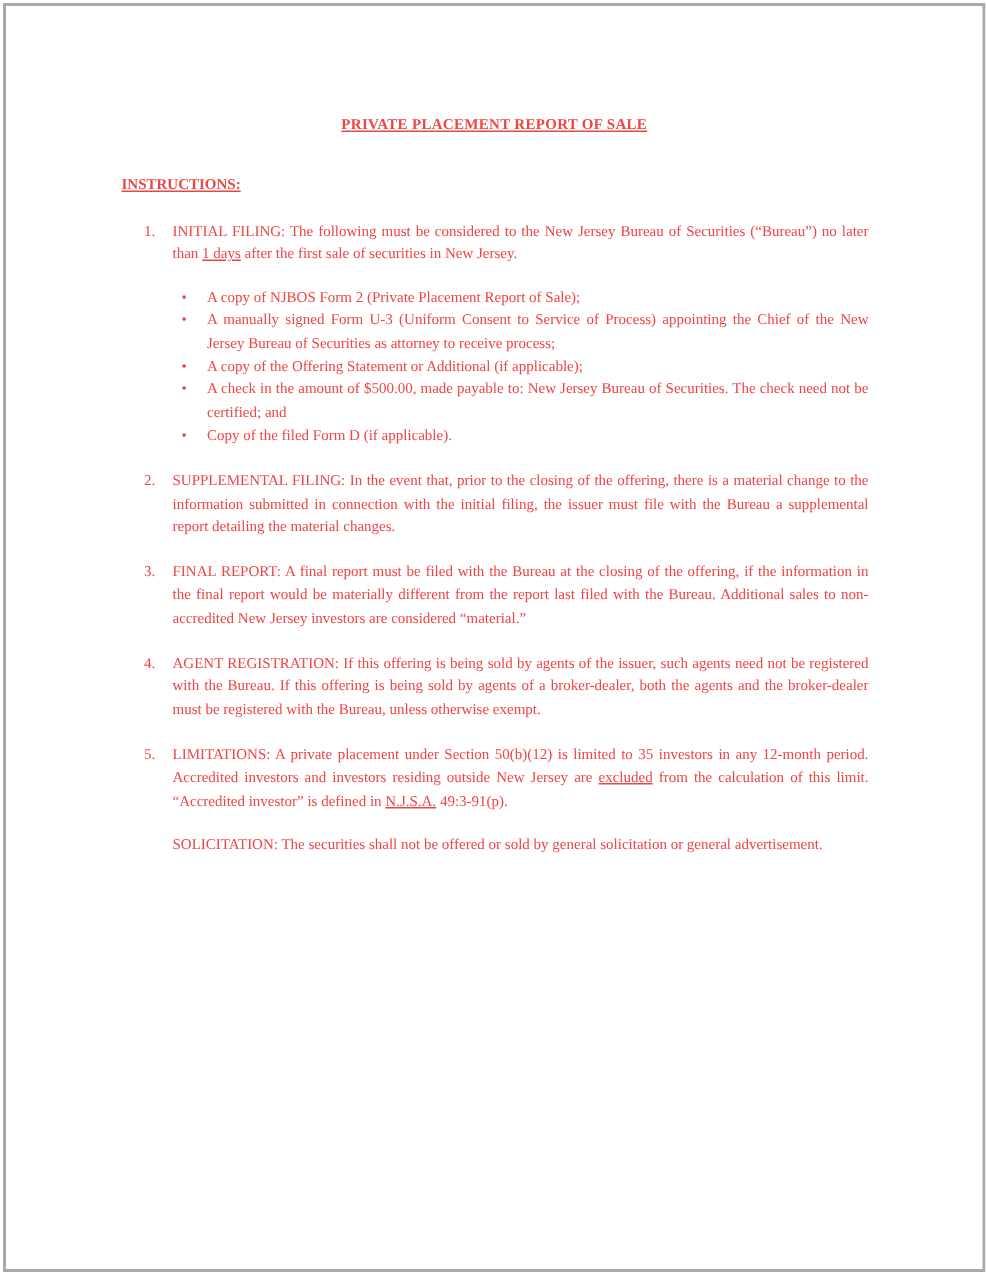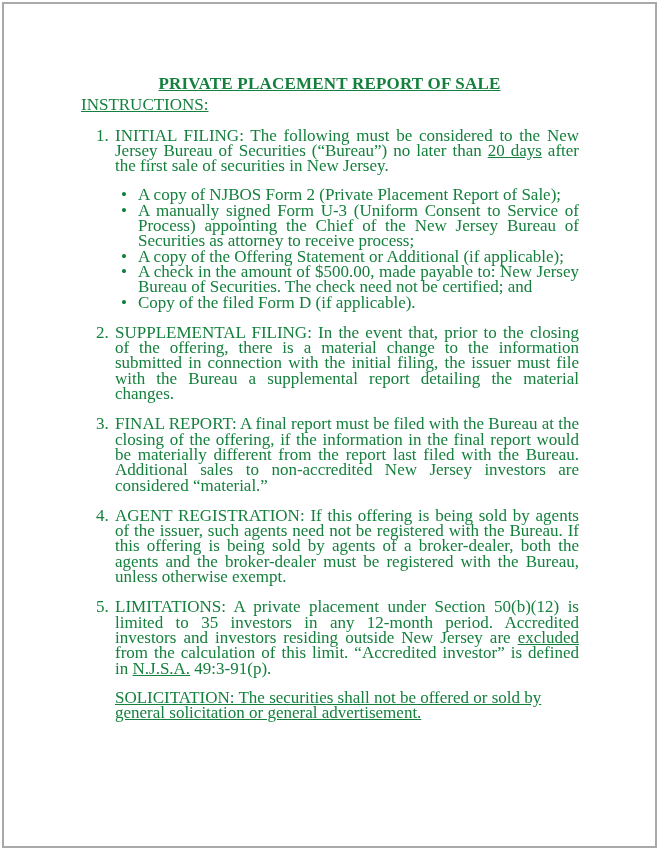--- a/index.html
+++ b/index.html
@@ -5,77 +5,77 @@
   html, body { margin: 0; padding: 0; background: #ffffff; }
   .page {
     position: relative;
     width: 651px;
     height: 842px;
     margin: 2px;
     border: 2px solid #a9a9a9;
     background: #ffffff;
     box-sizing: content-box;
     font-family: "Liberation Serif", "DejaVu Serif", serif;
-    color: #15803d;
-    font-size: 17px;
+    color: #ef4444;
+    font-size: 10px;
     line-height: 15.3px;
     overflow: hidden;
   }
   .inner { padding-top: 72px; }
   .doc-header { text-align: center; }
   .doc-title {
     font-weight: bold;
     text-decoration: underline;
     letter-spacing: 0.2px;
   }
   .doc-subtitle { margin-top: 0; }
   .u { text-decoration: underline; }
   .content { padding: 0 76px 0 77px; }
   .instructions-heading {
-    margin-top: 6px;
+    margin-top: 25px;
     text-decoration: underline;
+    font-weight: bold;
   }
   .item { display: flex; margin-top: 15px; }
   .item-num {
     flex: 0 0 34px;
     box-sizing: border-box;
     padding-left: 15px;
   }
   .item-body { flex: 1; text-align: justify; }
   .bullets { margin-top: 14px; margin-left: 34px; }
   .bullet { display: flex; }
   .bullet-glyph {
     flex: 0 0 23px;
     box-sizing: border-box;
     padding-left: 6px;
   }
   .bullet-text { flex: 1; text-align: justify; }
   .solicitation {
     margin: 14px 0 0 34px;
     text-align: left;
-    text-decoration: underline;
   }
 </style>
 </head>
 <body>
 
 <div class="page">
   <div class="inner">
 
     <div class="doc-header">
       <div class="doc-title">PRIVATE PLACEMENT REPORT OF SALE</div>
     </div>
 
     <div class="content">
 
       <div class="instructions-heading">INSTRUCTIONS:</div>
 
       <div class="item">
         <div class="item-num">1.</div>
-        <div class="item-body"><span>INITIAL FILING:  The following must be considered to the New Jersey Bureau of Securities (“Bureau”) no later than </span><span class="u">20 days</span><span> after the first sale of securities in New Jersey.</span></div>
+        <div class="item-body"><span>INITIAL FILING:  The following must be considered to the New Jersey Bureau of Securities (“Bureau”) no later than </span><span class="u">1 days</span><span> after the first sale of securities in New Jersey.</span></div>
       </div>
 
       <div class="bullets">
         <div class="bullet">
           <div class="bullet-glyph">•</div>
           <div class="bullet-text">A copy of NJBOS Form 2 (Private Placement Report of Sale);</div>
         </div>
         <div class="bullet">
           <div class="bullet-glyph">•</div>
           <div class="bullet-text">A manually signed Form U-3 (Uniform Consent to Service of Process) appointing the Chief of the New Jersey Bureau of Securities as attorney to receive process;</div>

